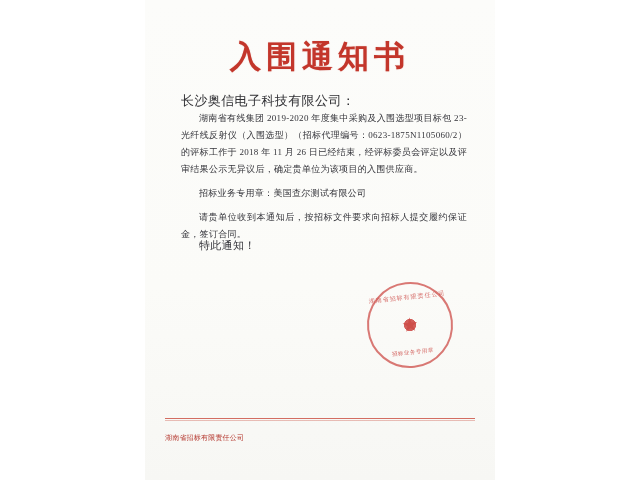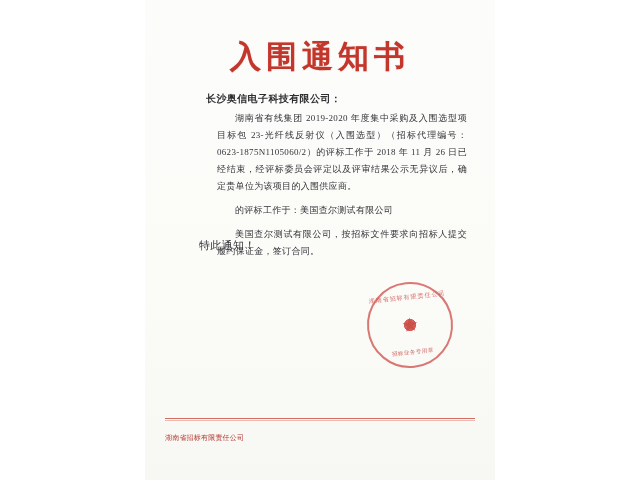--- a/index.html
+++ b/index.html
@@ -59,37 +59,35 @@
     font-weight: bold;
     font-size: 31px;
     letter-spacing: 5px;
     text-shadow: 0 0 1px rgba(195,54,43,0.45);
   }
 
   .addressee {
     position: absolute;
     left: 36px;
     top: 92px;
-    font-size: 10px;
-    font-weight: bold;
+    font-size: 13px;
+    font-weight: normal;
     color: #2f2f33;
     letter-spacing: 0.4px;
-    margin-left: 25px;
   }
 
   .body-block {
     position: absolute;
     left: 36px;
     right: 28px;
     top: 110px;
     color: #34343a;
     font-size: 9px;
     line-height: 17px;
     letter-spacing: 0.3px;
-    margin-left: 36px;
   }
   .para {
     margin: 0 0 7px 0;
     text-indent: 18px;
     text-align: justify;
   }
   .para.no-indent { text-indent: 18px; }
 
   .notice-line {
     position: absolute;
@@ -215,22 +213,22 @@
 
   <div class="page">
     <div class="paper-inner">
 
       <div class="doc-title">入围通知书</div>
 
       <div class="addressee">长沙奥信电子科技有限公司：</div>
 
       <div class="body-block">
         <p class="para">湖南省有线集团 2019-2020 年度集中采购及入围选型项目标包 23-光纤线反射仪（入围选型）（招标代理编号：0623-1875N1105060/2）的评标工作于 2018 年 11 月 26 日已经结束，经评标委员会评定以及评审结果公示无异议后，确定贵单位为该项目的入围供应商。</p>
-        <p class="para no-indent">的评标工作于：美国查尔测试有限公司</p>
-        <p class="para">美国查尔测试有限公司，按招标文件要求向招标人提交履约保证金，签订合同。</p>
+        <p class="para no-indent">招标业务专用章：美国查尔测试有限公司</p>
+        <p class="para">请贵单位收到本通知后，按招标文件要求向招标人提交履约保证金，签订合同。</p>
       </div>
 
       <div class="notice-line">特此通知！</div>
 
 
       <div class="seal">
         <div class="seal-top-text">湖南省招标有限责任公司</div>
         <div class="seal-star">★</div>
         <div class="seal-bottom-text">招标业务专用章</div>
       </div>

